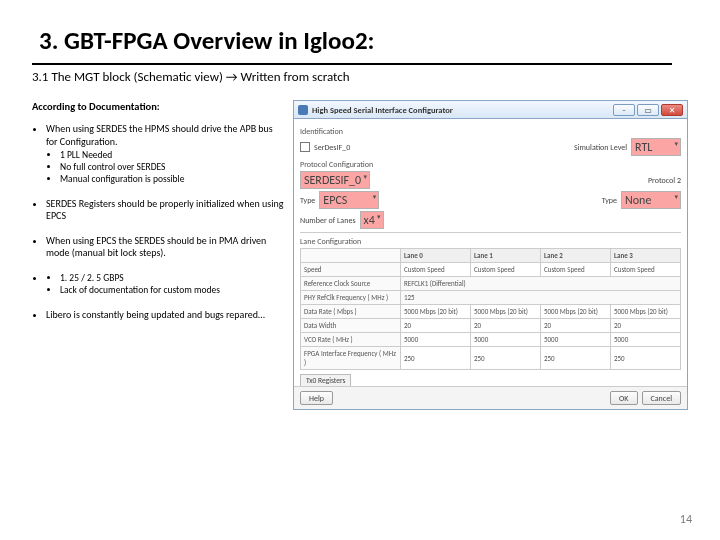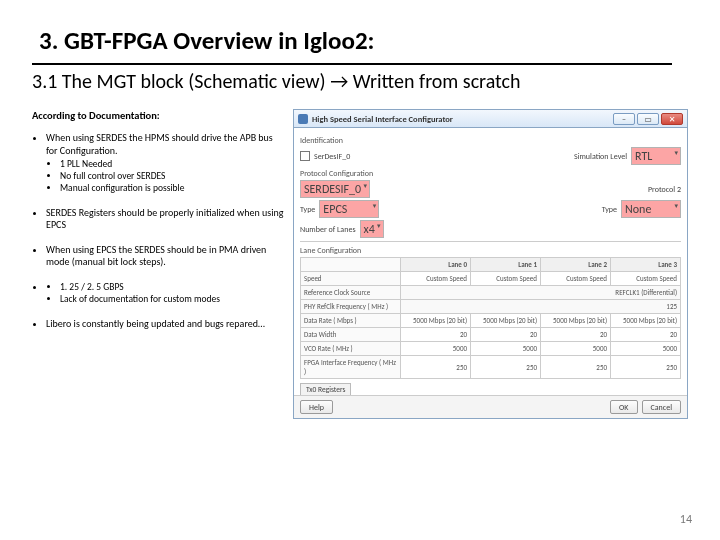--- a/index.html
+++ b/index.html
@@ -19,21 +19,21 @@
     font-size: 25px;
     font-weight: 700;
     margin: 7px;
   }
   .underline {
     border-bottom: 2px solid #000;
     width: 640px;
     margin-top: 2px;
   }
   .subtitle {
-    font-size: 20px;
+    font-size: 13px;
     margin: 4px 0 16px 0;
   }
   .columns {
     display: flex;
     gap: 8px;
   }
   .left {
     width: 265px;
     font-size: 10px;
     line-height: 1.25;
@@ -103,21 +103,21 @@
   .hr { border-top: 1px solid #ccc; margin: 3px 0; }
   .config-table {
     width: 100%;
     border-collapse: collapse;
     font-size: 7px;
     color: #555;
   }
   .config-table th, .config-table td {
     border: 1px solid #ccc;
     padding: 2px 3px;
-    text-align: right;
+    text-align: left;
     font-weight: normal;
   }
   .config-table th.rowlabel {
     text-align: left;
     width: 100px;
     background: #fafafa;
   }
   .config-table thead th {
     background: #f0f0f0;
     font-weight: 600;

